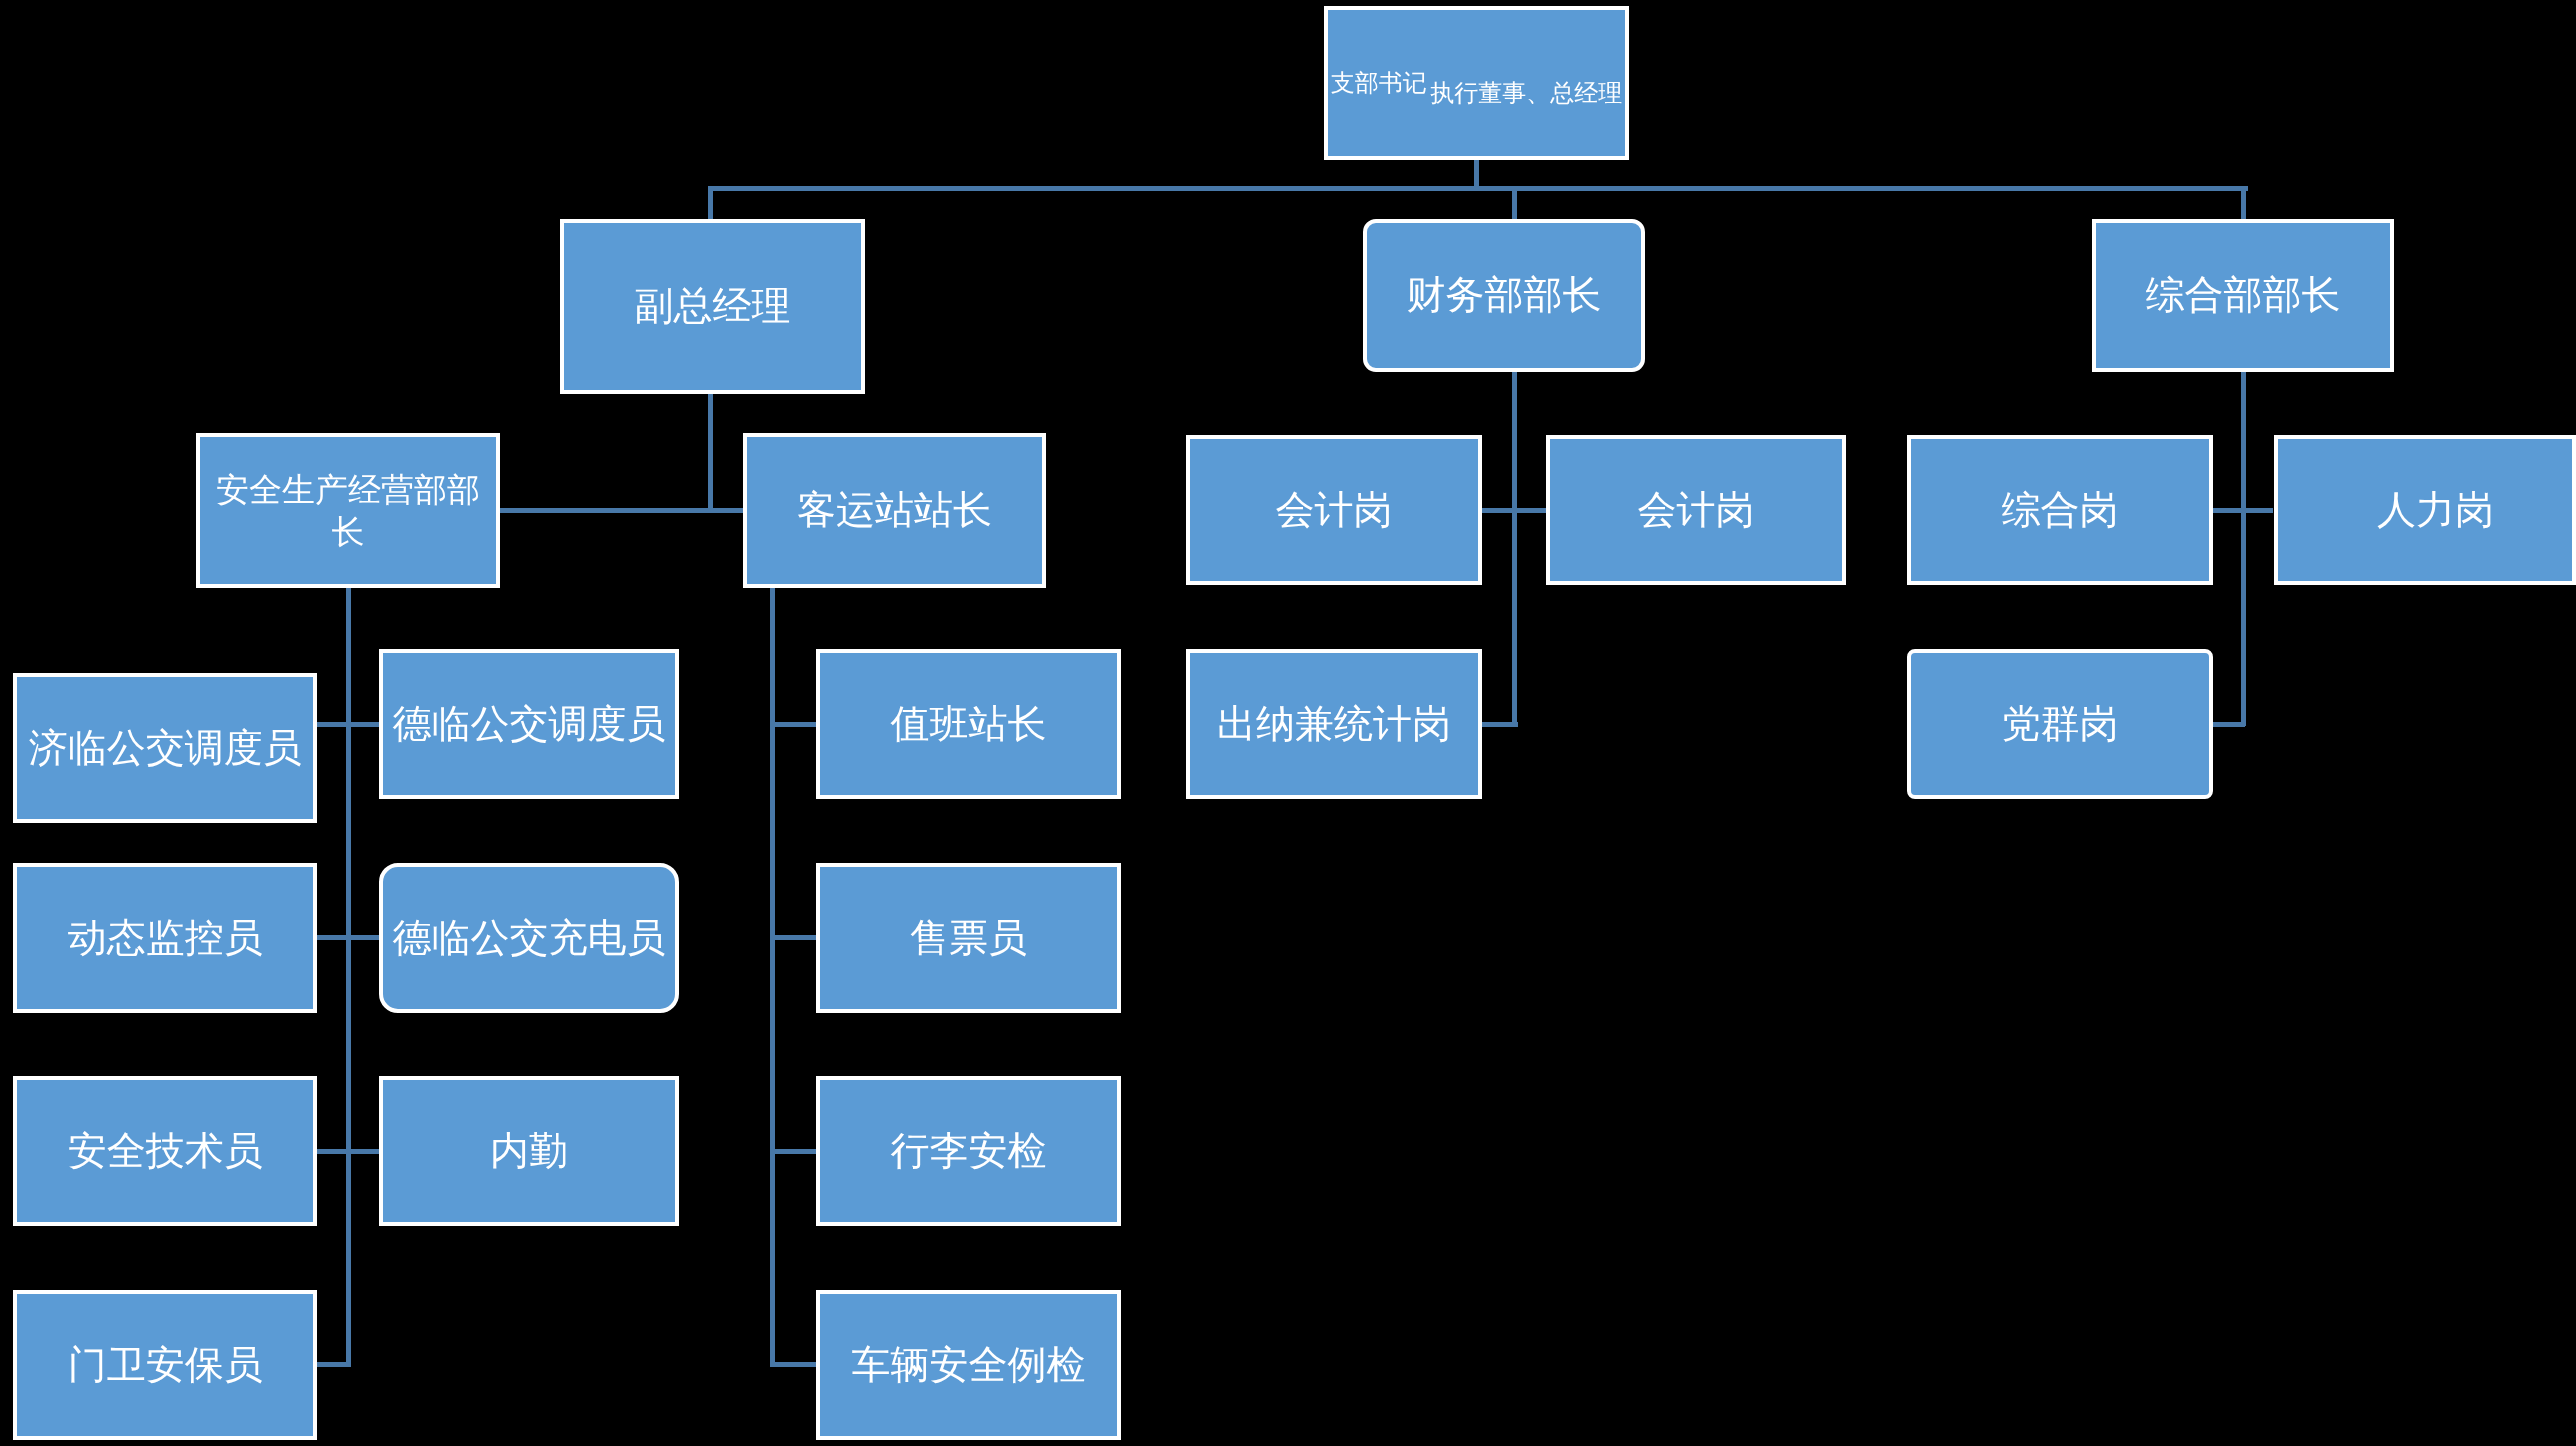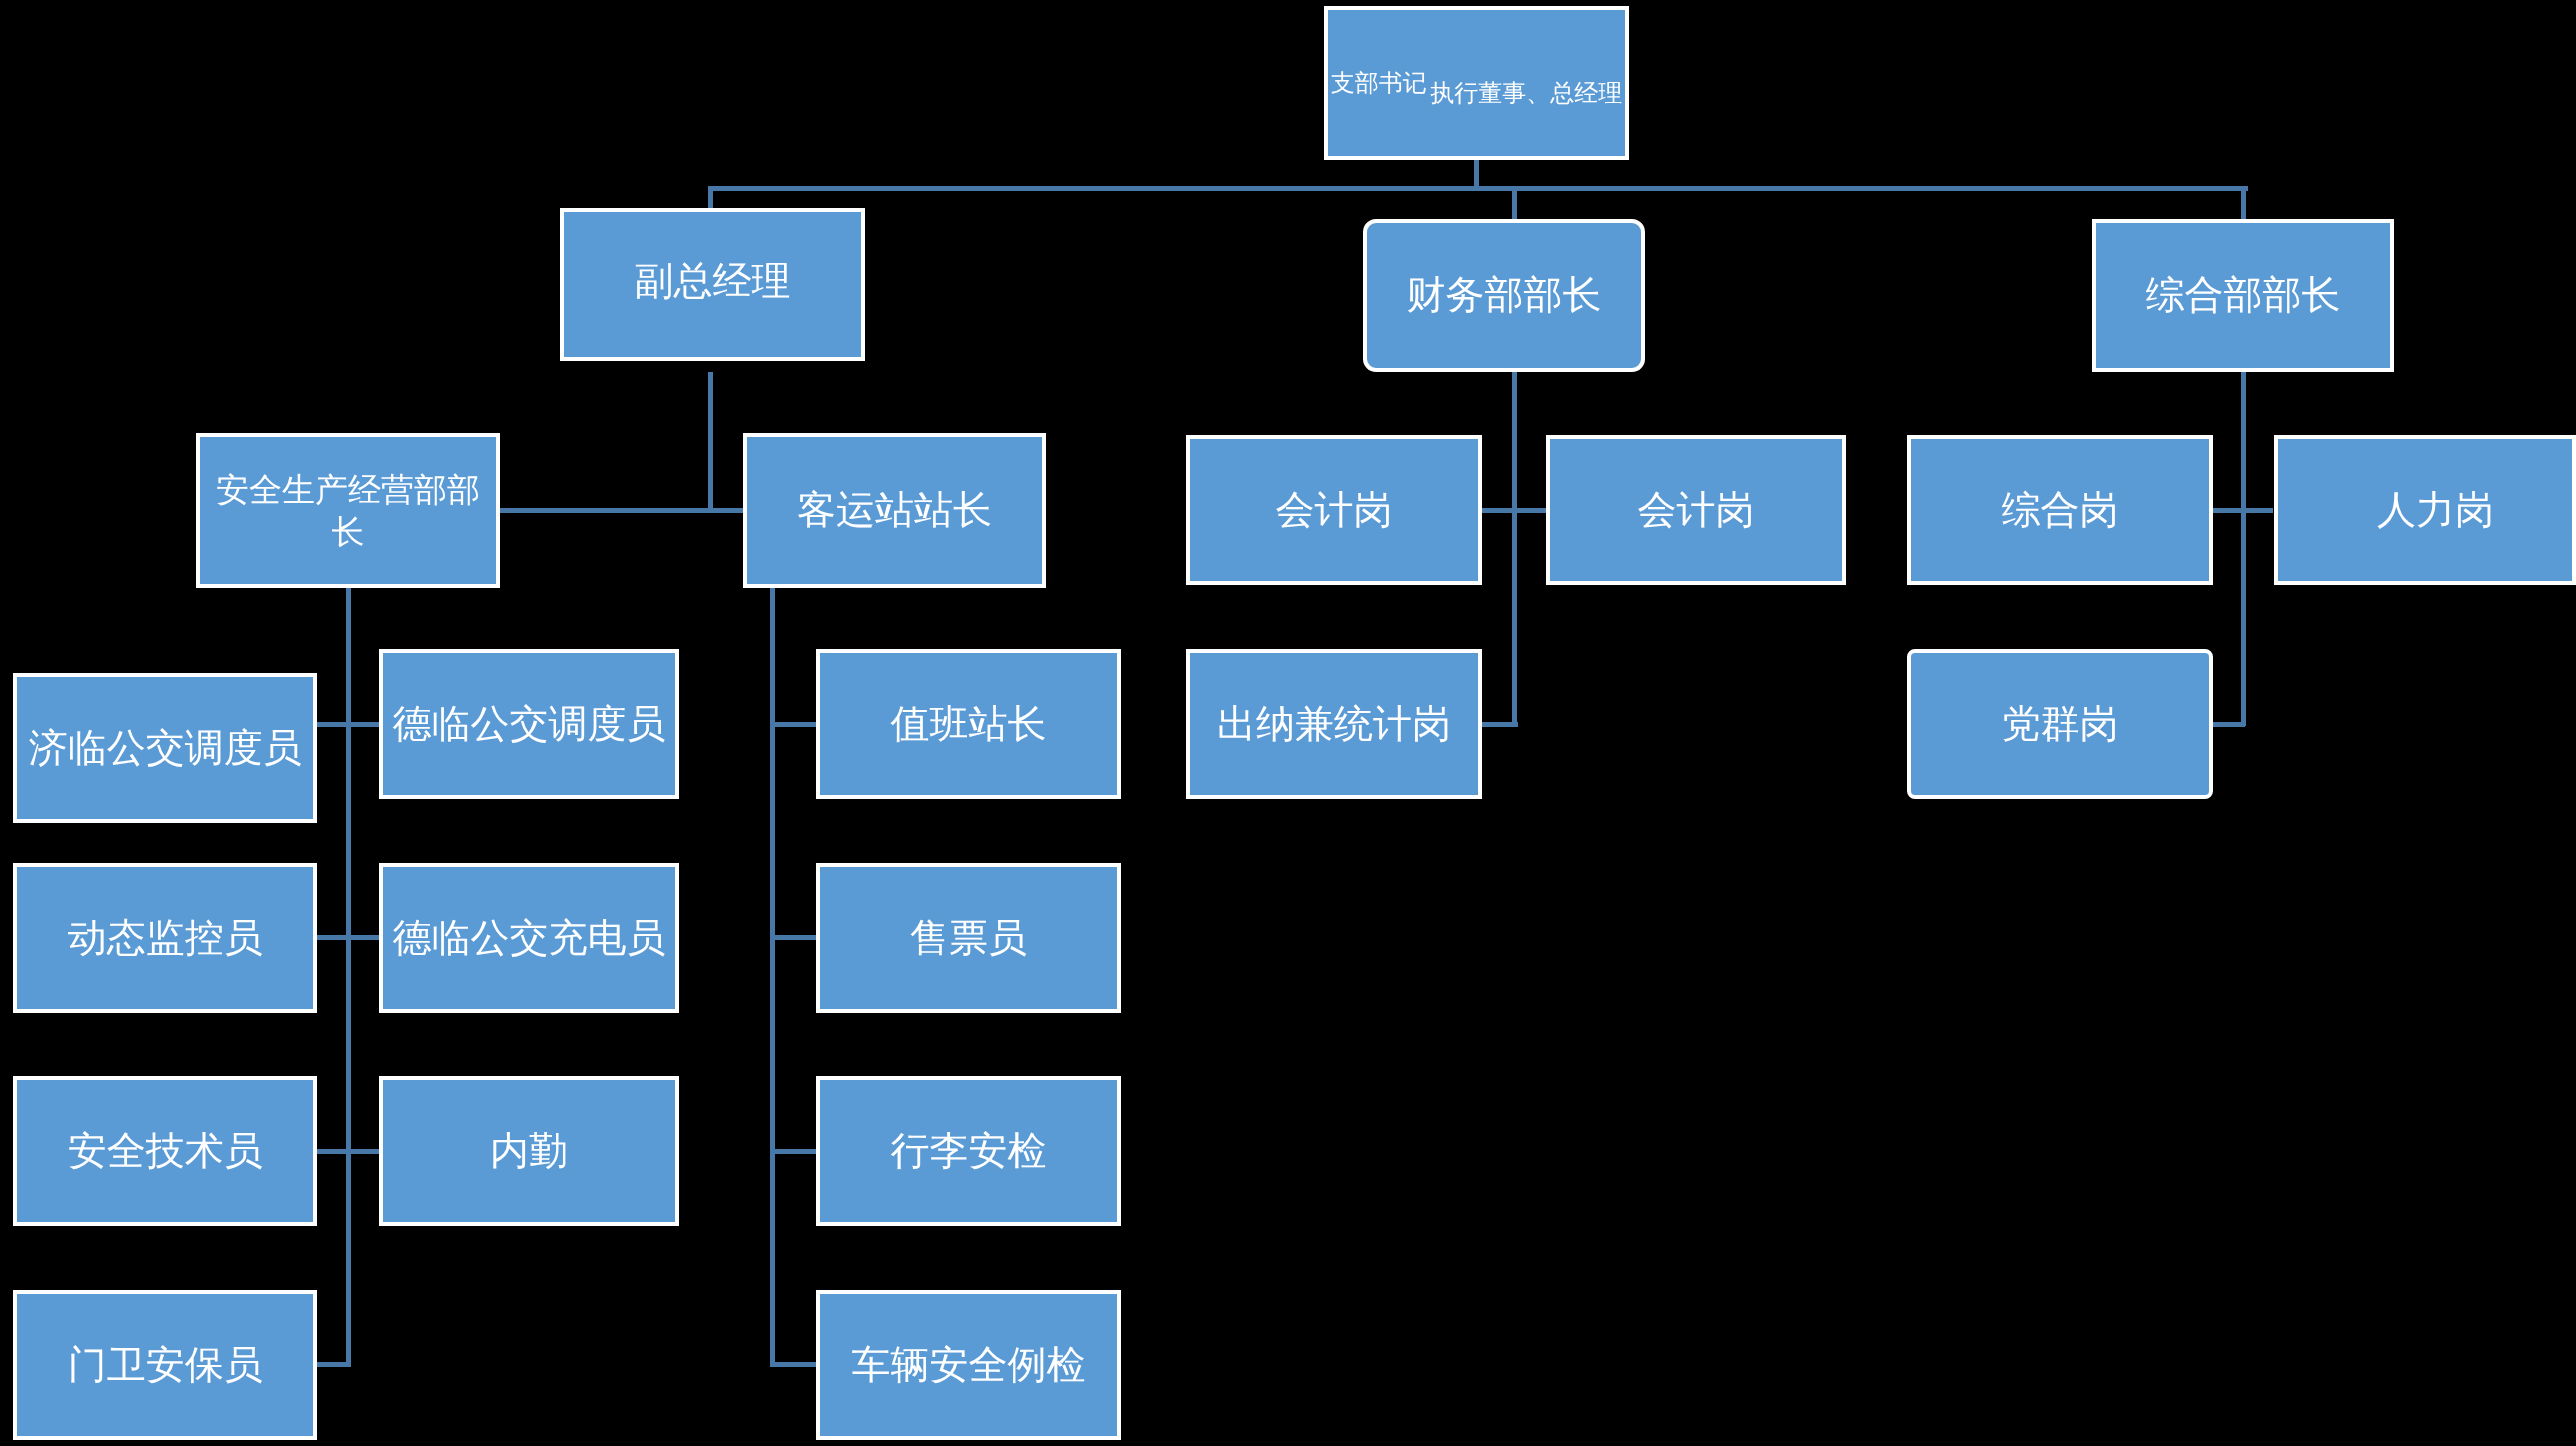--- a/index.html
+++ b/index.html
@@ -73,21 +73,21 @@
   <div class="line" style="left:772px;top:722px;width:44px;height:5px;"></div>
   <div class="line" style="left:772px;top:935px;width:44px;height:5px;"></div>
   <div class="line" style="left:772px;top:1149px;width:44px;height:5px;"></div>
   <div class="line" style="left:772px;top:1362px;width:44px;height:5px;"></div>
 
   <div class="node root" style="left:1324px;top:5.8px;width:305px;height:154px;">
     <span class="lbl">支部书记</span>
     <span class="lbl">执行董事、总经理</span>
   </div>
 
-  <div class="node" style="left:560px;top:208px;width:305px;height:153px;font-family:Liberation Mono, monospace;">
+  <div class="node" style="left:560px;top:219px;width:305px;height:175px;">
     <span class="lbl">副总经理</span>
   </div>
   <div class="node" style="left:1363px;top:219px;width:282px;height:153px;border-radius:13px;">
     <span class="lbl">财务部部长</span>
   </div>
   <div class="node" style="left:2092px;top:219px;width:302px;height:153px;">
     <span class="lbl">综合部部长</span>
   </div>
 
   <div class="node small" style="left:196px;top:433px;width:304px;height:155px;">
@@ -121,21 +121,21 @@
   <div class="node" style="left:1186px;top:649px;width:296px;height:150px;">
     <span class="lbl">出纳兼统计岗</span>
   </div>
   <div class="node" style="left:1907px;top:649px;width:306px;height:150px;border-radius:8px;">
     <span class="lbl">党群岗</span>
   </div>
 
   <div class="node" style="left:13.2px;top:863px;width:304px;height:150px;">
     <span class="lbl">动态监控员</span>
   </div>
-  <div class="node" style="left:379px;top:863px;width:300px;height:150px;">
+  <div class="node" style="left:379px;top:863px;width:300px;height:150px;border-radius:19px;">
     <span class="lbl">德临公交充电员</span>
   </div>
   <div class="node" style="left:816px;top:863px;width:305px;height:150px;">
     <span class="lbl">售票员</span>
   </div>
 
   <div class="node" style="left:13.2px;top:1076px;width:304px;height:150px;">
     <span class="lbl">安全技术员</span>
   </div>
   <div class="node" style="left:379px;top:1076px;width:300px;height:150px;">

